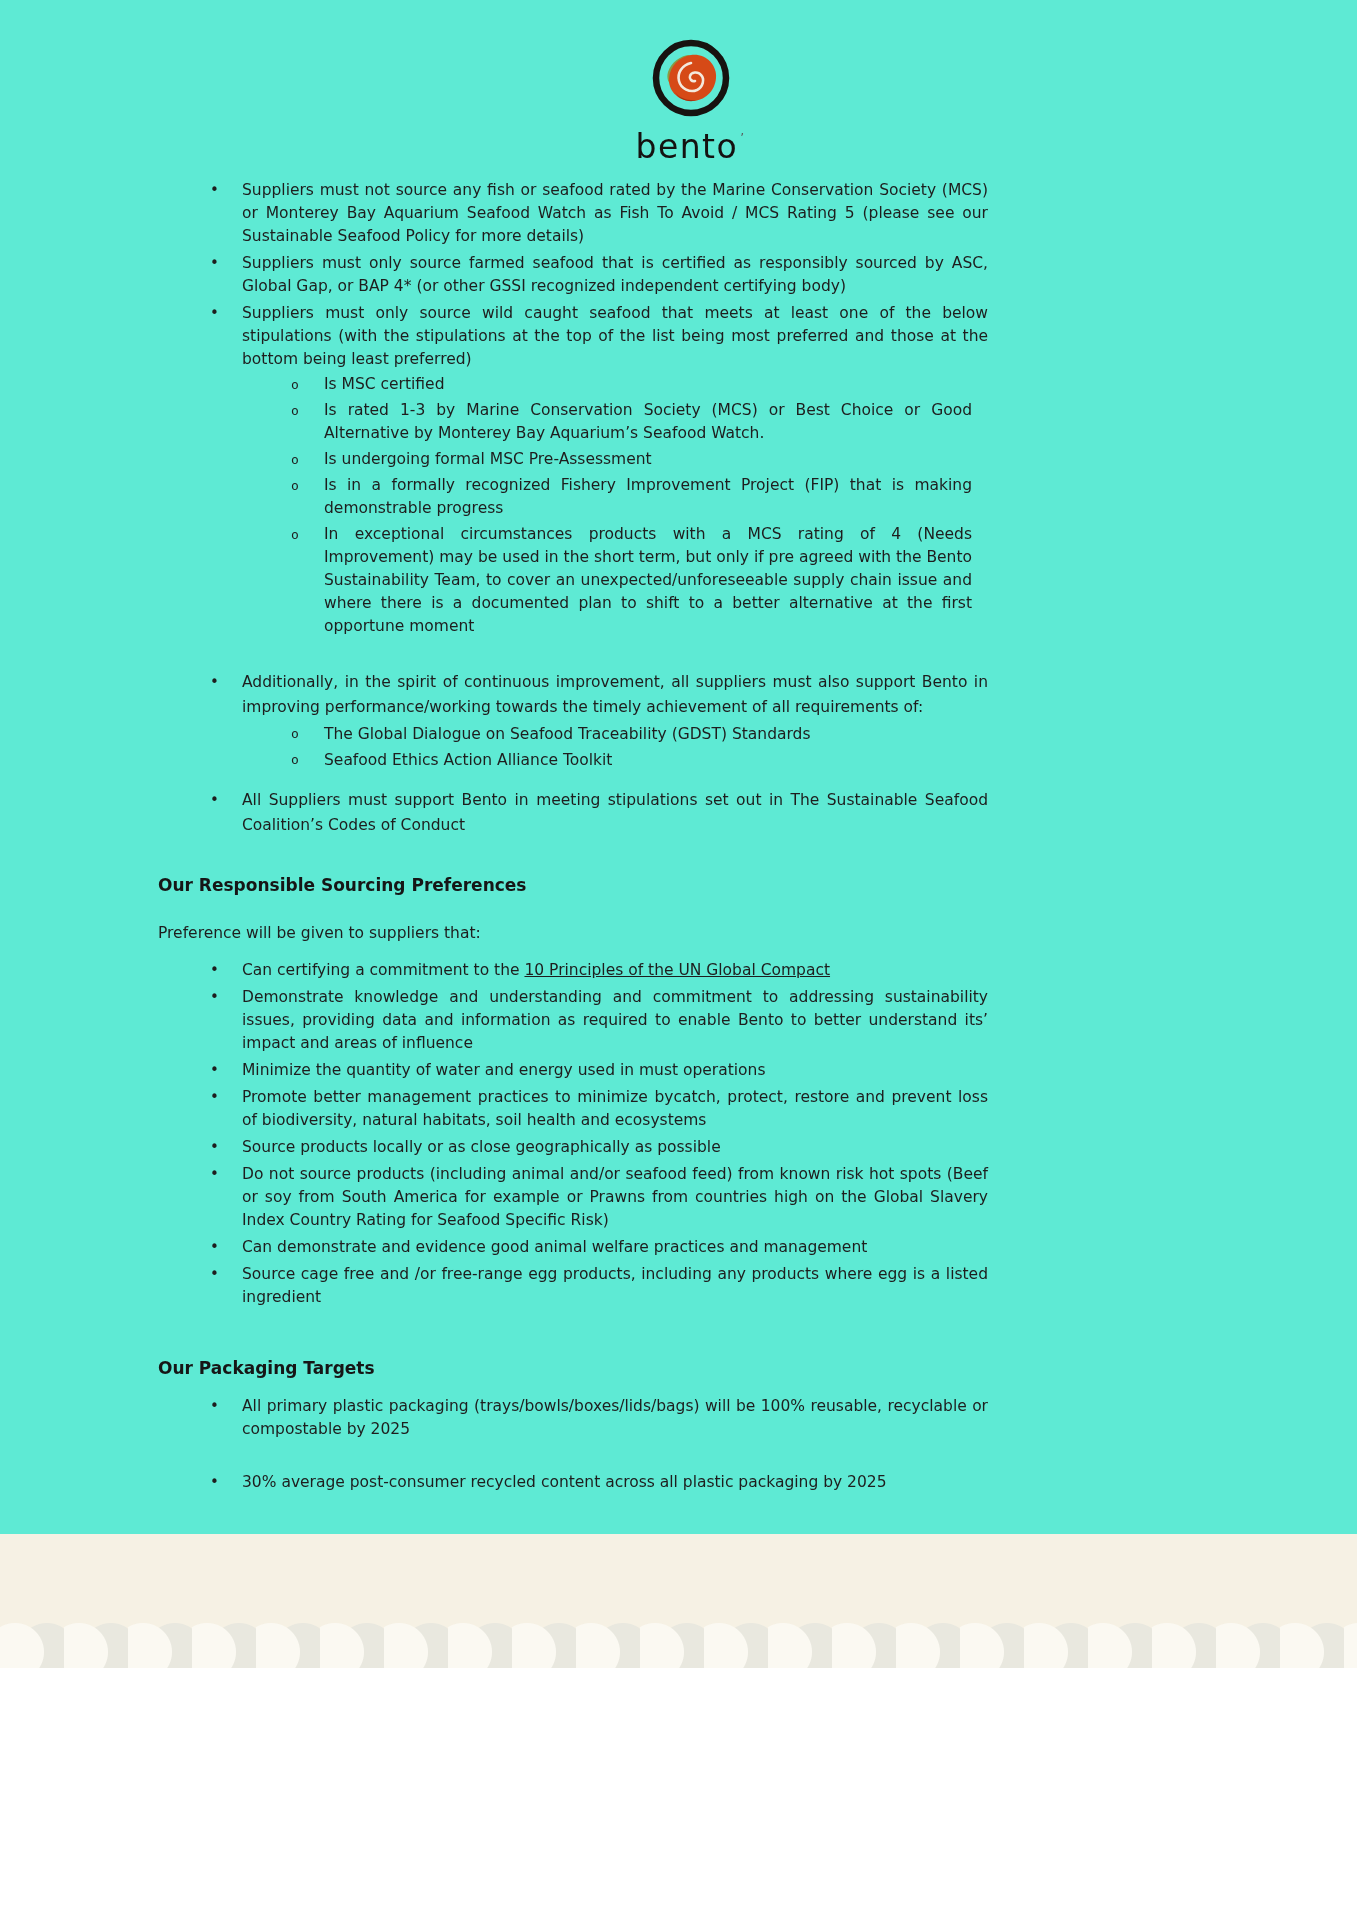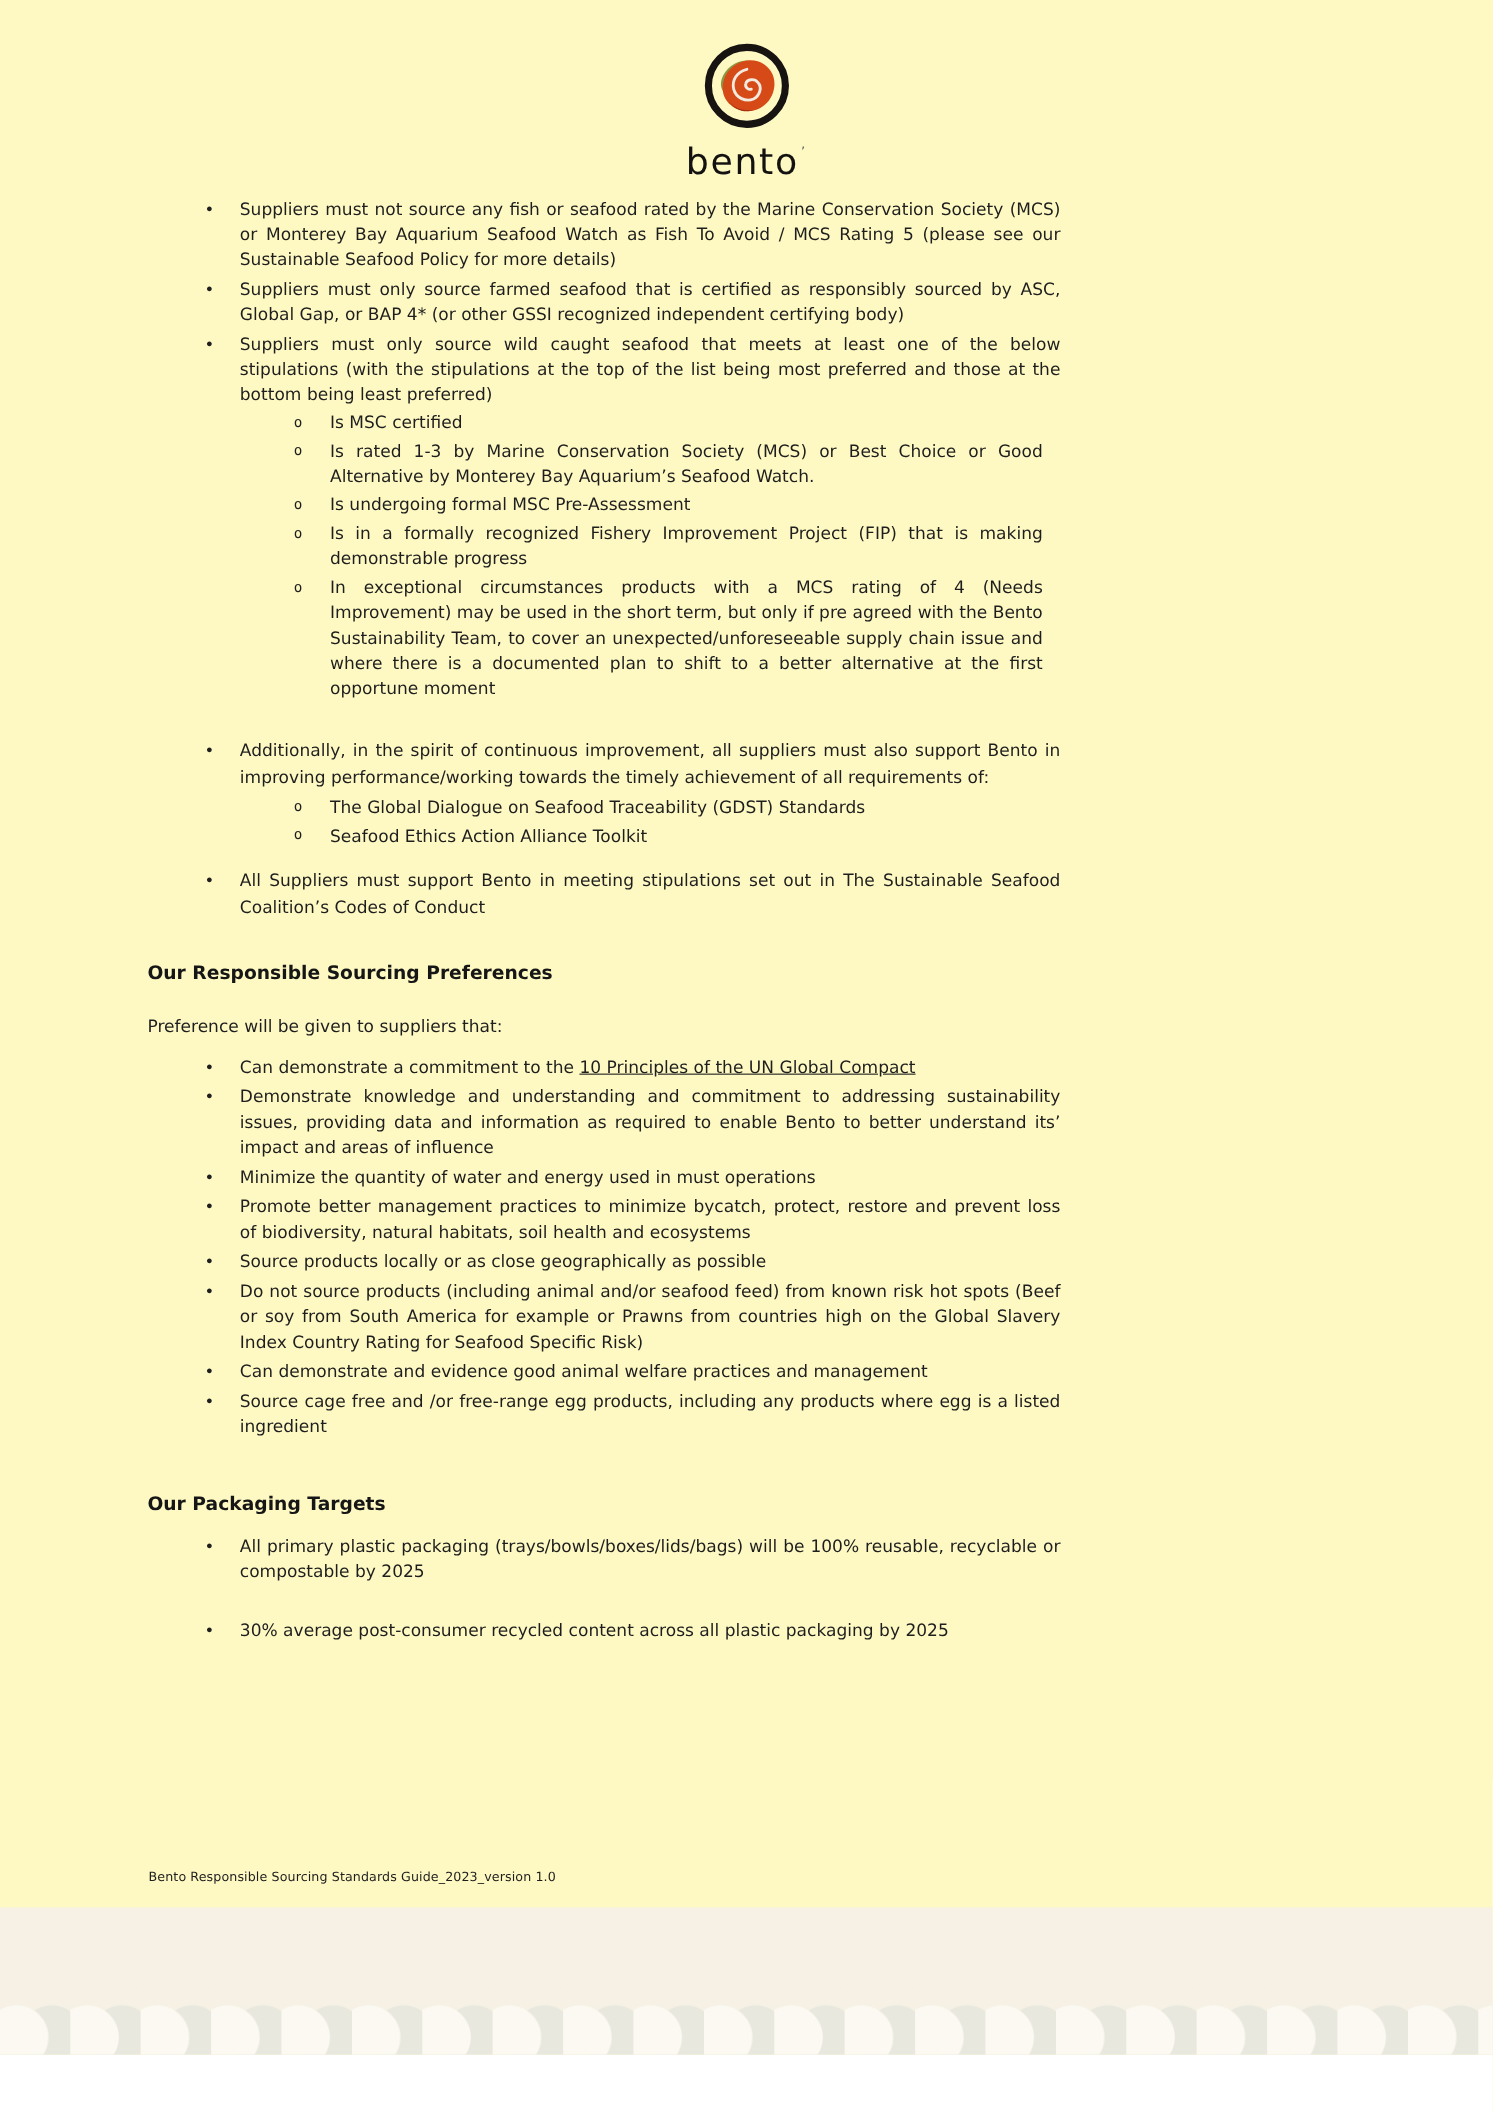--- a/index.html
+++ b/index.html
@@ -3,21 +3,21 @@
 <meta charset="utf-8">
 <style>
   * { box-sizing: border-box; }
   html, body { margin: 0; padding: 0; }
   body {
     width: 1357px; height: 1920px;
     background: #ffffff;
     font-family: "DejaVu Sans", "Liberation Sans", sans-serif;
     color: #1e1e1e;
   }
-  .page { position: relative; width: 1357px; height: 1868px; overflow: hidden; background: #fef9c3; }
+  .page { position: relative; width: 1357px; height: 1668px; overflow: hidden; background: #5eead4; padding-left: 24px; }
 
   
   .logo-block { padding-top: 34px; text-align: center; }
   .logo-svg { display: block; margin: 0 auto; }
   .logo-word { font-size: 33px; letter-spacing: 1.5px; color: #141210; line-height: 32px; margin-top: 0; }
   .logo-word .tm { font-size: 12px; vertical-align: 16px; color: #5a5a5a; margin-left: 2px; }
 
   
   .content {
     width: 846px; margin: 16px 0 0 134px;
@@ -108,21 +108,21 @@
         <span>All Suppliers must support Bento in meeting stipulations set out in The Sustainable Seafood Coalition’s Codes of Conduct</span>
       </li>
     </ul>
 
     <h2 class="heading">Our Responsible Sourcing Preferences</h2>
 
     <p class="intro">Preference will be given to suppliers that:</p>
 
     <ul class="l1 prefs">
       <li>
-        <span>Can demonstrate a commitment to the </span><a class="link">10 Principles of the UN Global Compact</a>
+        <span>Can certifying a commitment to the </span><a class="link">10 Principles of the UN Global Compact</a>
       </li>
       <li><span>Demonstrate knowledge and understanding and commitment to addressing sustainability issues, providing data and information as required to enable Bento to better understand its’ impact and areas of influence</span></li>
       <li><span>Minimize the quantity of water and energy used in must operations</span></li>
       <li><span>Promote better management practices to minimize bycatch, protect, restore and prevent loss of biodiversity, natural habitats, soil health and ecosystems</span></li>
       <li><span>Source products locally or as close geographically as possible</span></li>
       <li><span>Do not source products (including animal and/or seafood feed) from known risk hot spots (Beef or soy from South America for example or Prawns from countries high on the Global Slavery Index Country Rating for Seafood Specific Risk)</span></li>
       <li><span>Can demonstrate and evidence good animal welfare practices and management</span></li>
       <li><span>Source cage free and /or free-range egg products, including any products where egg is a listed ingredient</span></li>
     </ul>
 

